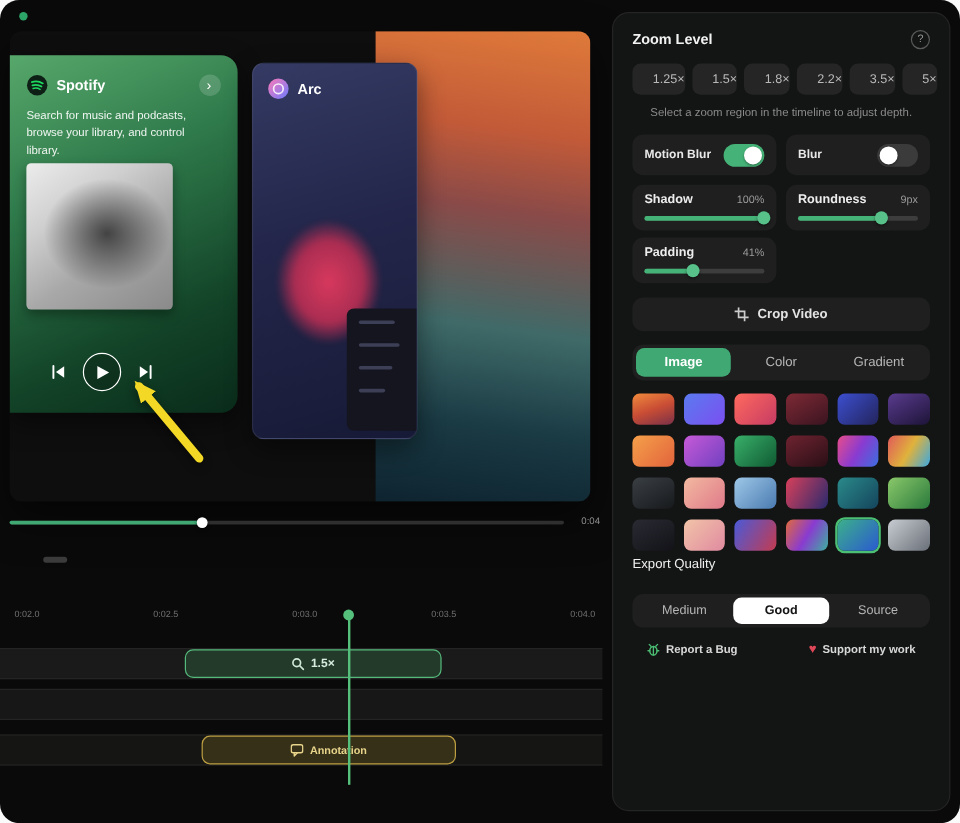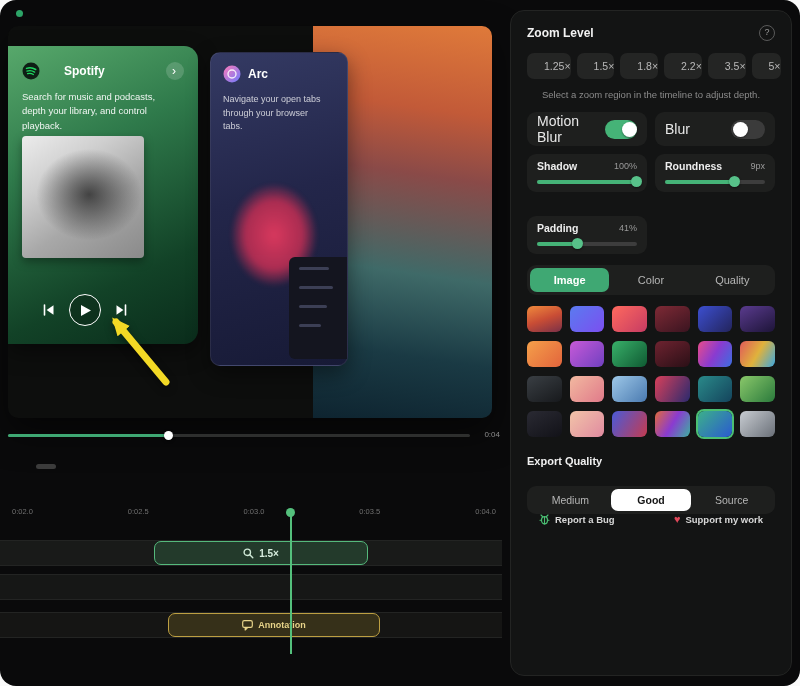--- a/index.html
+++ b/index.html
@@ -10,21 +10,21 @@
   .preview{position:absolute;left:8px;top:10px;width:492px;height:414px;}
   .menubar-dot{position:absolute;left:8px;top:0;width:7px;height:7px;border-radius:50%;background:#2ea86a;}
   .frame{position:absolute;left:0;top:16px;width:484px;height:392px;border-radius:10px;overflow:hidden;
     background:#0d0e0d;box-shadow:0 14px 34px rgba(0,0,0,.55);}
   .wallpaper{position:absolute;left:305px;top:0;right:0;bottom:0;
     background:linear-gradient(188deg,#df7a3a 0%,#c25a38 22%,#8a4a48 38%,#3f6a68 62%,#1a3a44 82%,#0e2430 100%);}
 
   .sp-card{position:absolute;left:0;top:20px;width:190px;height:298px;border-radius:0 14px 14px 0;
     background:linear-gradient(155deg,#57a86b 0%,#2f7a4b 35%,#124227 75%,#0a2c1b 100%);
     padding:16px 14px;box-sizing:border-box;box-shadow:0 8px 22px rgba(0,0,0,.45);}
-  .sp-head{display:flex;align-items:center;gap:24px;}
+  .sp-head{display:flex;align-items:center;gap:7px;}
   .sp-name{color:#fff;font-size:12px;font-weight:700;flex:1;}
   .sp-chev{width:18px;height:18px;border-radius:50%;background:rgba(255,255,255,.16);position:relative;}
   .sp-chev::before{content:"›";position:absolute;left:6px;top:1px;color:#fff;font-size:12px;line-height:16px;}
   .sp-desc{margin:10px 0 0;color:rgba(255,255,255,.92);font-size:9.5px;line-height:1.5;width:158px;}
   .album{position:absolute;left:14px;top:90px;width:122px;height:122px;border-radius:4px;
     background:linear-gradient(145deg,#ececec 0%,#cfcfcf 30%,#a8a8a8 60%,#8a8a8a 100%);
     box-shadow:0 4px 10px rgba(0,0,0,.35);}
   .album::after{content:"";position:absolute;inset:0;border-radius:4px;
     background:radial-gradient(60% 52% at 55% 48%,rgba(35,35,35,.78),rgba(35,35,35,0) 72%);}
   .sp-controls{position:absolute;left:34px;top:248px;display:flex;align-items:center;gap:14px;}
@@ -97,30 +97,30 @@
   .help-icon::before{content:"?";}
 
   .zoom-options{display:flex;gap:6px;margin-top:12px;}
   .zoom-btn{flex:1;height:26px;background:#242524;border-radius:7px;color:#b9b9b9;font-size:10.5px;
     display:flex;align-items:center;justify-content:center;padding-left:17px;}
   .zoom-caption{margin-top:10px;font-size:9.5px;color:#8b8b8b;text-align:center;}
 
   .toggles{display:flex;gap:8px;margin-top:12px;}
   .toggle-card{flex:1;height:34px;background:#1e1f1e;border-radius:9px;display:flex;align-items:center;
     justify-content:space-between;padding:0 10px;box-sizing:border-box;}
-  .toggle-label{font-size:14px;font-weight:400;color:#e8e8e8;}
+  .toggle-label{font-size:10px;font-weight:700;color:#e8e8e8;}
   .toggle{width:34px;height:19px;border-radius:10px;background:#3b3b3b;position:relative;}
   .toggle .knob{position:absolute;top:2px;left:2px;width:15px;height:15px;border-radius:50%;background:#fff;
     box-shadow:0 1px 2px rgba(0,0,0,.4);}
   .toggle.on{background:#45b377;}
   .toggle.on .knob{left:17px;}
 
   .sliders{display:flex;gap:8px;margin-top:8px;}
   .slider-card{flex:1;height:38px;background:#1e1f1e;border-radius:9px;padding:6px 10px;box-sizing:border-box;}
-  .slider-card.half{flex:none;width:calc(50% - 4px);margin-top:24px;}
+  .slider-card.half{flex:none;width:calc(50% - 4px);margin-top:6px;}
   .slider-head{display:flex;justify-content:space-between;align-items:center;}
   .slider-label{font-size:10.5px;font-weight:600;color:#ededed;}
   .slider-value{font-size:9px;color:#9a9a9a;}
   .slider{position:relative;height:4px;border-radius:2px;background:#3d3d3d;margin-top:8px;}
   .slider .fill{position:absolute;left:0;top:0;bottom:0;border-radius:2px;background:#45b377;}
   .slider .sthumb{position:absolute;top:-4px;width:11px;height:11px;border-radius:50%;background:#57c189;
     box-shadow:0 1px 2px rgba(0,0,0,.5);}
 
   .wide-btn{margin-top:12px;height:28px;background:#1e1f1e;border-radius:9px;display:flex;align-items:center;
     justify-content:center;gap:7px;color:#e3e3e3;font-size:11px;font-weight:600;}
@@ -129,31 +129,31 @@
   .bg-tabs{margin-top:11px;height:30px;background:#1e1f1e;border-radius:9px;padding:3px;display:flex;
     box-sizing:border-box;gap:2px;}
   .bg-tab{flex:1;display:flex;align-items:center;justify-content:center;font-size:11px;color:#b5b5b5;
     border-radius:7px;}
   .bg-tab.selected{background:#3fa873;color:#fff;font-weight:700;}
 
   .wall-grid{margin-top:11px;display:grid;grid-template-columns:repeat(6,1fr);gap:9px 8px;}
   .thumb{height:26px;border-radius:6px;}
   .thumb.selected{box-shadow:0 0 0 2px #4bbf73;}
 
-  .quality-label{margin-top:18px;font-size:11px;font-weight:700;color:#f0f0f0;}
+  .quality-label{margin-top:5px;font-size:11px;font-weight:400;color:#f0f0f0;}
   .quality-seg{margin-top:19px;height:28px;background:#1e1f1e;border-radius:9px;padding:3px;display:flex;
     box-sizing:border-box;}
   .quality-opt{flex:1;display:flex;align-items:center;justify-content:center;font-size:10.5px;color:#b5b5b5;
     border-radius:7px;}
   .quality-opt.selected{background:#fff;color:#141414;font-weight:700;}
 
   .export-btn{margin-top:11px;height:34px;background:#3fa873;border-radius:10px;display:flex;
     align-items:center;justify-content:center;gap:8px;color:#fff;font-size:12.5px;font-weight:700;}
 
-  .panel-footer{display:flex;justify-content:space-between;padding:0 12px;align-items:center;}
+  .panel-footer{margin-top:13px;display:flex;justify-content:space-between;padding:0 12px;align-items:center;}
   .footer-item{display:flex;align-items:center;gap:5px;font-size:9.5px;font-weight:600;color:#d8d8d8;}
   .heart-icon{color:#e0485a;font-size:11px;line-height:1;}
   .heart-icon::before{content:"♥";}
 </style>
 </head>
 <body>
 
 <div class="app">
 
   <div class="preview">
@@ -166,21 +166,21 @@
         <div class="sp-head">
           <svg width="18" height="18" viewBox="0 0 18 18">
             <circle cx="9" cy="9" r="8.5" fill="#0e1f15"></circle>
             <path d="M4.5 6.4c3.2-1 6.6-.5 9.2 1.1" fill="none" stroke="#1ed760" stroke-width="1.5" stroke-linecap="round"></path>
             <path d="M5 9.1c2.7-.8 5.4-.4 7.6 1" fill="none" stroke="#1ed760" stroke-width="1.4" stroke-linecap="round"></path>
             <path d="M5.6 11.7c2.1-.6 4.1-.3 5.8.8" fill="none" stroke="#1ed760" stroke-width="1.3" stroke-linecap="round"></path>
           </svg>
           <span class="sp-name">Spotify</span>
           <span class="sp-chev"></span>
         </div>
-        <p class="sp-desc">Search for music and podcasts, depth your library, and control playback.</p>
+        <p class="sp-desc">Search for music and podcasts, browse your library, and control library.</p>
         <div class="album"></div>
         <div class="sp-controls">
           <svg width="13" height="12" viewBox="0 0 13 12">
             <path d="M2.5 1v10" stroke="#fff" stroke-width="1.6" stroke-linecap="round"></path>
             <path d="M11.5 1.2 L4.6 6 L11.5 10.8 Z" fill="#fff"></path>
           </svg>
           <div class="play-btn">
             <svg width="10" height="11" viewBox="0 0 10 11" style="margin-left:2px">
               <path d="M0 0 L10 5.5 L0 11 Z" fill="#fff"></path>
             </svg>
@@ -199,21 +199,20 @@
               <linearGradient id="arcg" x1="0" y1="0" x2="1" y2="1">
                 <stop offset="0" stop-color="#ff7ab8"></stop>
                   <stop offset="1" stop-color="#6a7bff"></stop>
               </linearGradient>
             </defs>
             <circle cx="9" cy="9" r="8.5" fill="url(#arcg)"></circle>
             <circle cx="9" cy="9" r="4" fill="none" stroke="rgba(255,255,255,.85)" stroke-width="1.4"></circle>
           </svg>
           <span class="arc-name">Arc</span>
         </div>
-        <p class="arc-desc">Navigate your open tabs through your browser tabs.</p>
         <div class="arc-blob"></div>
         <div class="arc-subpanel">
           <div class="row" style="width:30px"></div>
           <div class="row" style="width:34px"></div>
           <div class="row" style="width:28px"></div>
           <div class="row" style="width:22px"></div>
         </div>
       </div>
 
       <svg class="annot-arrow" width="484" height="392" viewBox="0 0 484 392">
@@ -328,25 +327,32 @@
       <div class="slider-head">
         <span class="slider-label">Padding</span>
         <span class="slider-value">41%</span>
       </div>
       <div class="slider">
         <div class="fill" style="width: 41%;"></div>
         <div class="sthumb" style="left: calc(41% - 6px);"></div>
       </div>
     </div>
 
+    <div class="wide-btn">
+      <svg width="12" height="12" viewBox="0 0 12 12">
+        <path d="M3.5 0 V8.5 H12" fill="none" stroke="#cccccc" stroke-width="1.4"></path>
+        <path d="M0 3.5 H8.5 V12" fill="none" stroke="#cccccc" stroke-width="1.4"></path>
+      </svg>
+      <span>Crop Video</span>
+    </div>
 
     <div class="bg-tabs">
       <div class="bg-tab selected">Image</div>
       <div class="bg-tab">Color</div>
-      <div class="bg-tab">Quality</div>
+      <div class="bg-tab">Gradient</div>
     </div>
 
 
     <div class="wall-grid">
         <div class="thumb" style="background: linear-gradient(160deg, rgb(240, 138, 60), rgb(201, 77, 53), rgb(122, 48, 72));"></div>
         <div class="thumb" style="background: linear-gradient(135deg, rgb(90, 123, 240), rgb(123, 79, 240));"></div>
         <div class="thumb" style="background: linear-gradient(135deg, rgb(255, 106, 94), rgb(198, 59, 99));"></div>
         <div class="thumb" style="background: linear-gradient(150deg, rgb(126, 42, 53), rgb(58, 20, 32));"></div>
         <div class="thumb" style="background: linear-gradient(135deg, rgb(60, 79, 208), rgb(35, 36, 92));"></div>
         <div class="thumb" style="background: linear-gradient(150deg, rgb(90, 59, 142), rgb(29, 20, 56));"></div>

